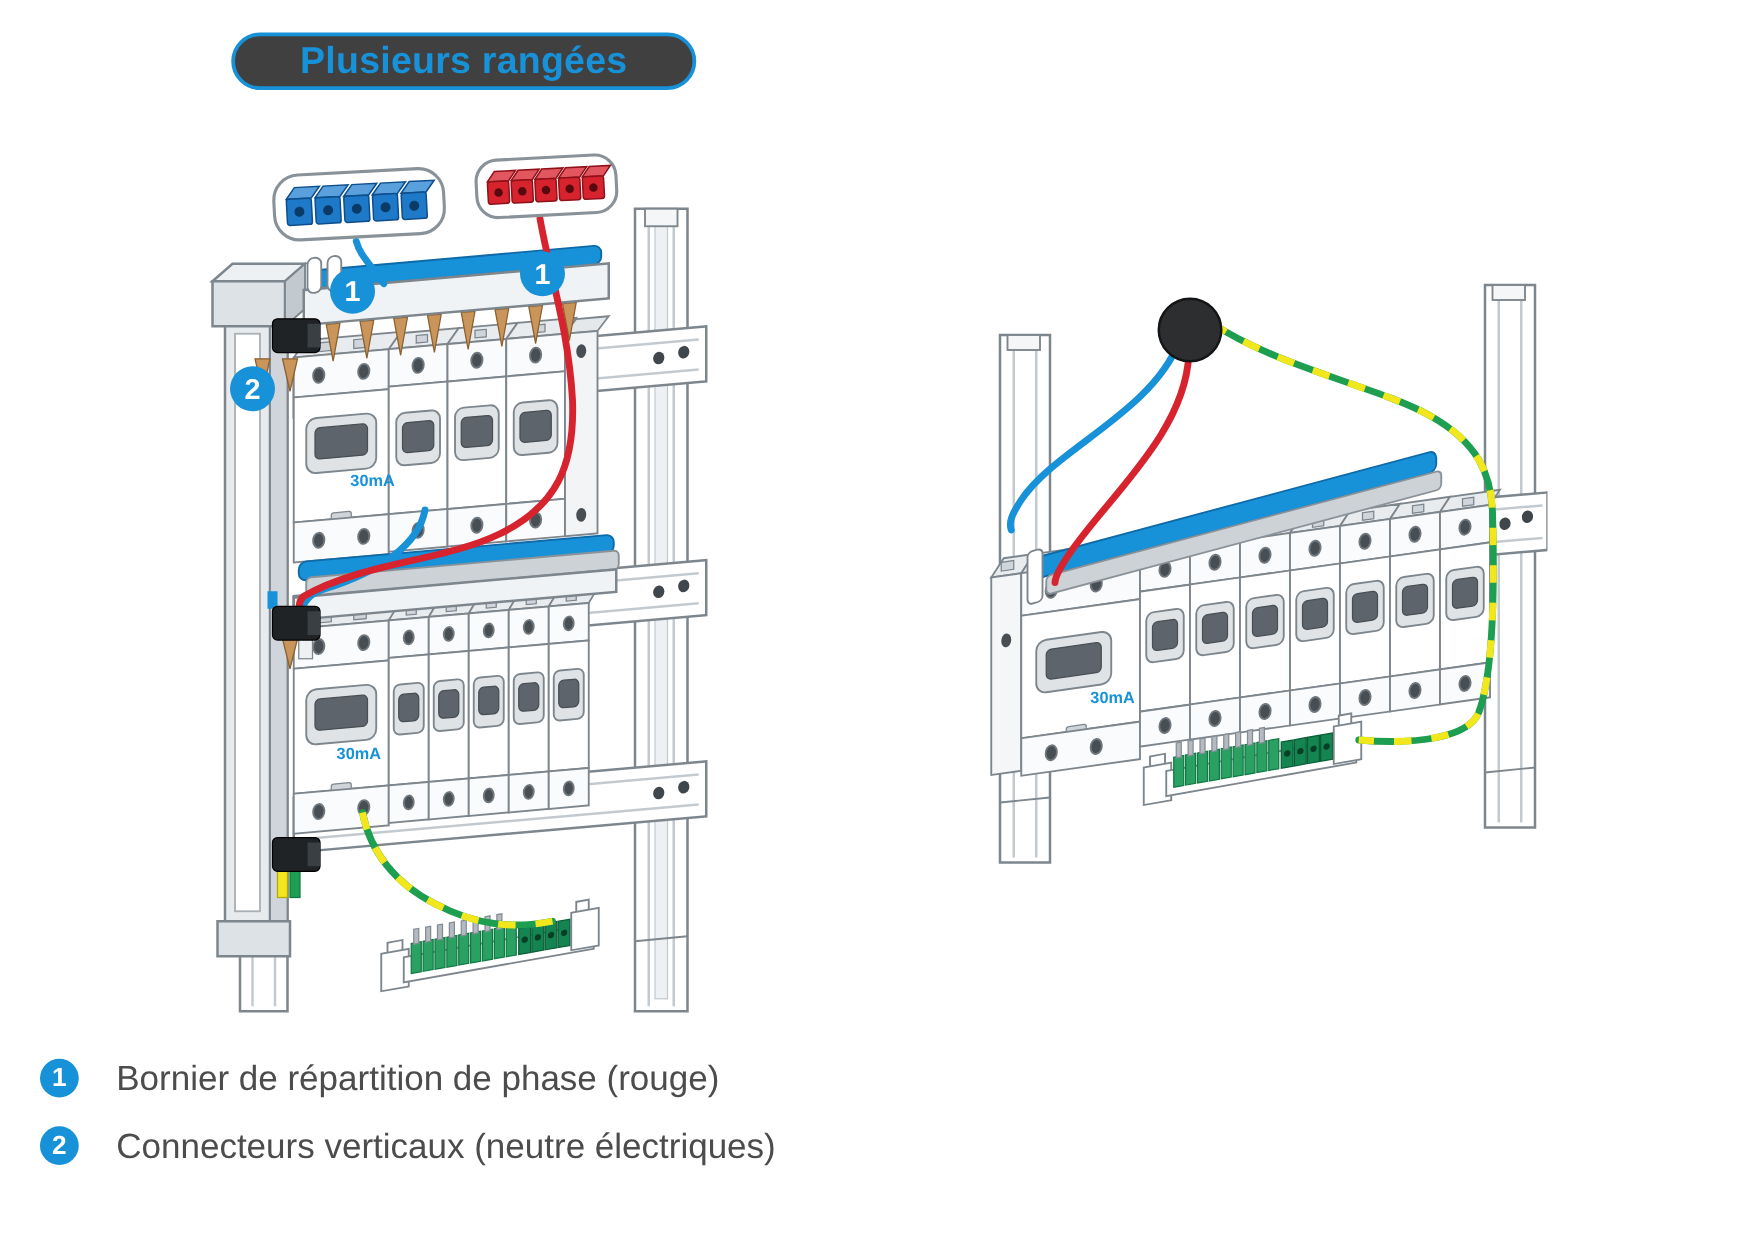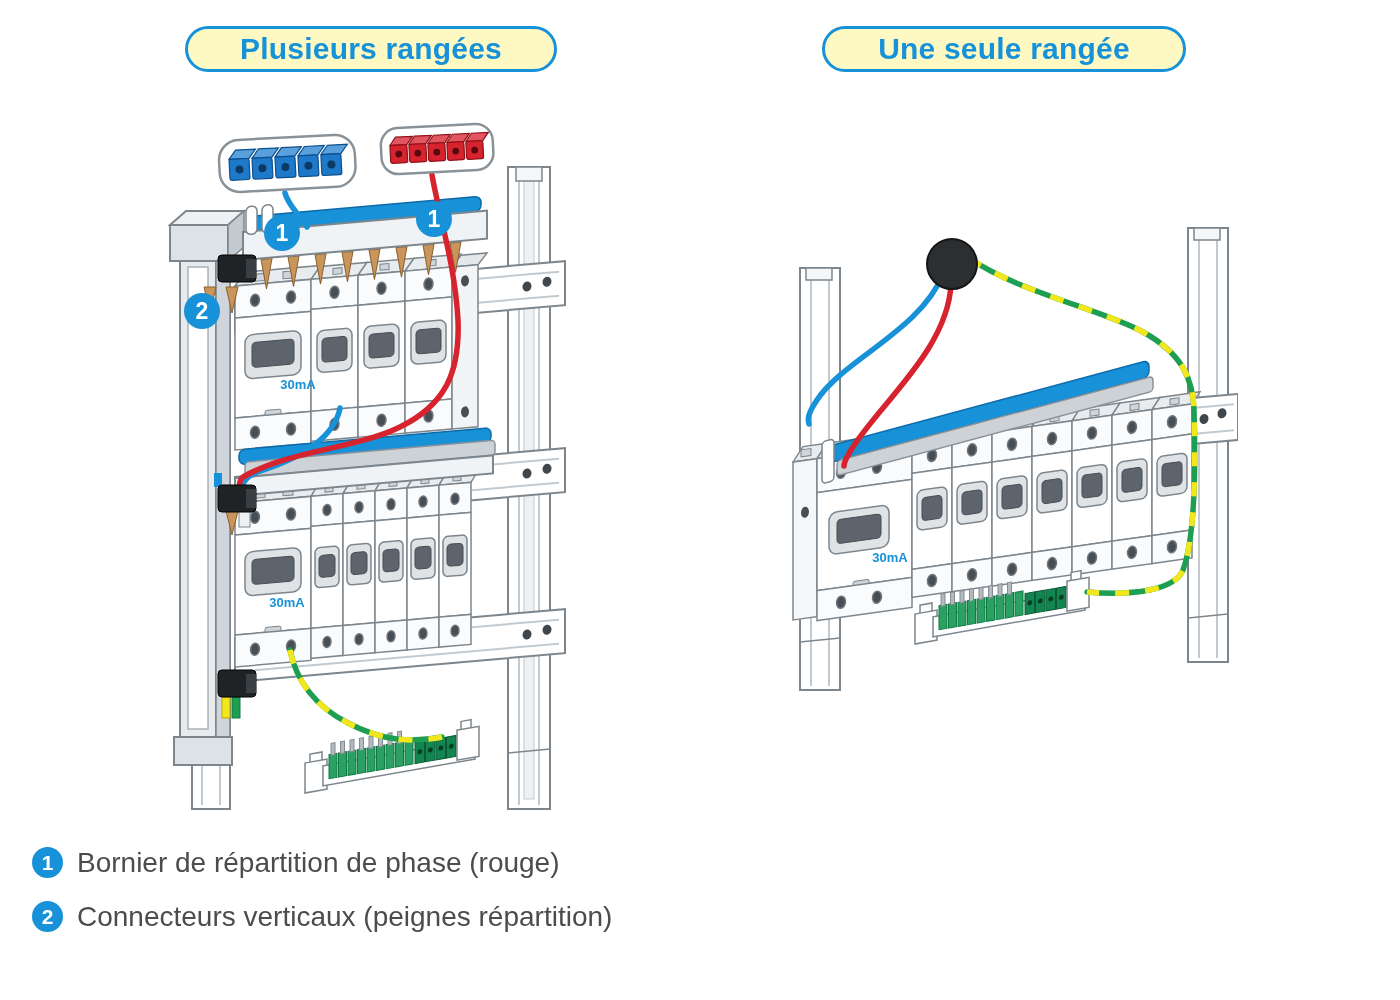--- a/index.html
+++ b/index.html
@@ -1,43 +1,42 @@
 <!DOCTYPE html>
 <html><head>
 <meta charset="utf-8">
 <style>
   html,body{margin:0;padding:0;background:#fff;font-family:"Liberation Sans",sans-serif;}
   .stage{position:relative;width:1400px;height:1000px;background:#ffffff;overflow:hidden;}
   .pill{position:absolute;height:46px;border:3px solid #1791d8;border-radius:26px;display:flex;
         align-items:center;justify-content:center;color:#1791d8;font-weight:bold;font-size:30px;
-        box-sizing:border-box;letter-spacing:.2px;background:#fef9c3;}
+        box-sizing:border-box;letter-spacing:.2px;background:#404040;}
   .pill-left{left:185px;top:26px;width:372px;}
   .pill-right{left:822px;top:26px;width:364px;}
   .fig{position:absolute;}
   .fig-left{left:140px;top:105px;}
   .fig-right{left:773px;top:210px;}
   .legend{position:absolute;left:32px;top:843px;}
   .legend-row{display:flex;align-items:flex-start;margin-bottom:14px;}
   .num-badge{width:31px;height:31px;border-radius:50%;background:#1791d8;color:#fff;font-weight:bold;
              font-size:21px;display:flex;align-items:center;justify-content:center;flex:0 0 31px;margin-top:4px;}
-  .legend-text{margin-left:14px;font-size:28px;color:#4c4c4c;line-height:40px;}
+  .legend-text{margin-left:30px;font-size:28px;color:#4c4c4c;line-height:40px;}
   svg{display:block;}
   svg text{font-family:"Liberation Sans",sans-serif;}
   .badge-num{fill:#ffffff;font-weight:bold;font-size:23px;text-anchor:middle;}
   .rcd{fill:#1791d8;font-weight:bold;font-size:13px;text-anchor:middle;}
   .wire{fill:none;stroke-width:5.5;stroke-linecap:round;}
   .wire-stripe{fill:none;stroke-width:5.5;stroke-linecap:butt;stroke-dasharray:14 16;}
 </style>
 </head>
 <body>
 
 <div class="stage">
 
   <div class="pill pill-left">Plusieurs rangées</div>
-  <div class="pill pill-right">Une seule rangée</div>
 
   <svg class="fig fig-left" width="480" height="720" viewBox="0 0 480 720">
     <defs>
       <g id="bn47">
         <polygon points="0,6 9,-6 56,-6 47,6" fill="#e8ecef" stroke="#7d868d" stroke-width="1.5"></polygon>
         <rect x="22" y="-3" width="9" height="6" fill="#cfd5da" stroke="#7d868d" stroke-width="1"></rect>
         <rect x="0" y="6" width="47" height="30" fill="#fafbfc" stroke="#7d868d" stroke-width="1.5"></rect>
         <ellipse cx="23.5" cy="21" rx="4.5" ry="6" fill="#474e54" stroke="#70787e" stroke-width="1.5"></ellipse>
         <rect x="0" y="36" width="47" height="102" fill="#ffffff" stroke="#7d868d" stroke-width="1.5"></rect>
         <rect x="6" y="58" width="35" height="42" rx="7" fill="#dfe3e6" stroke="#7d868d" stroke-width="1.5"></rect>
@@ -419,18 +418,18 @@
   <div class="legend">
     <div class="legend-row">
       <div class="num-badge">1</div>
       <div class="legend-text">
         <div>Bornier de répartition de phase (rouge)</div>
       </div>
     </div>
     <div class="legend-row">
       <div class="num-badge">2</div>
       <div class="legend-text">
-        <div>Connecteurs verticaux (peignes répartition)</div>
+        <div>Connecteurs verticaux (neutre électriques)</div>
       </div>
     </div>
   </div>
 
 </div>
 
 </body></html>

